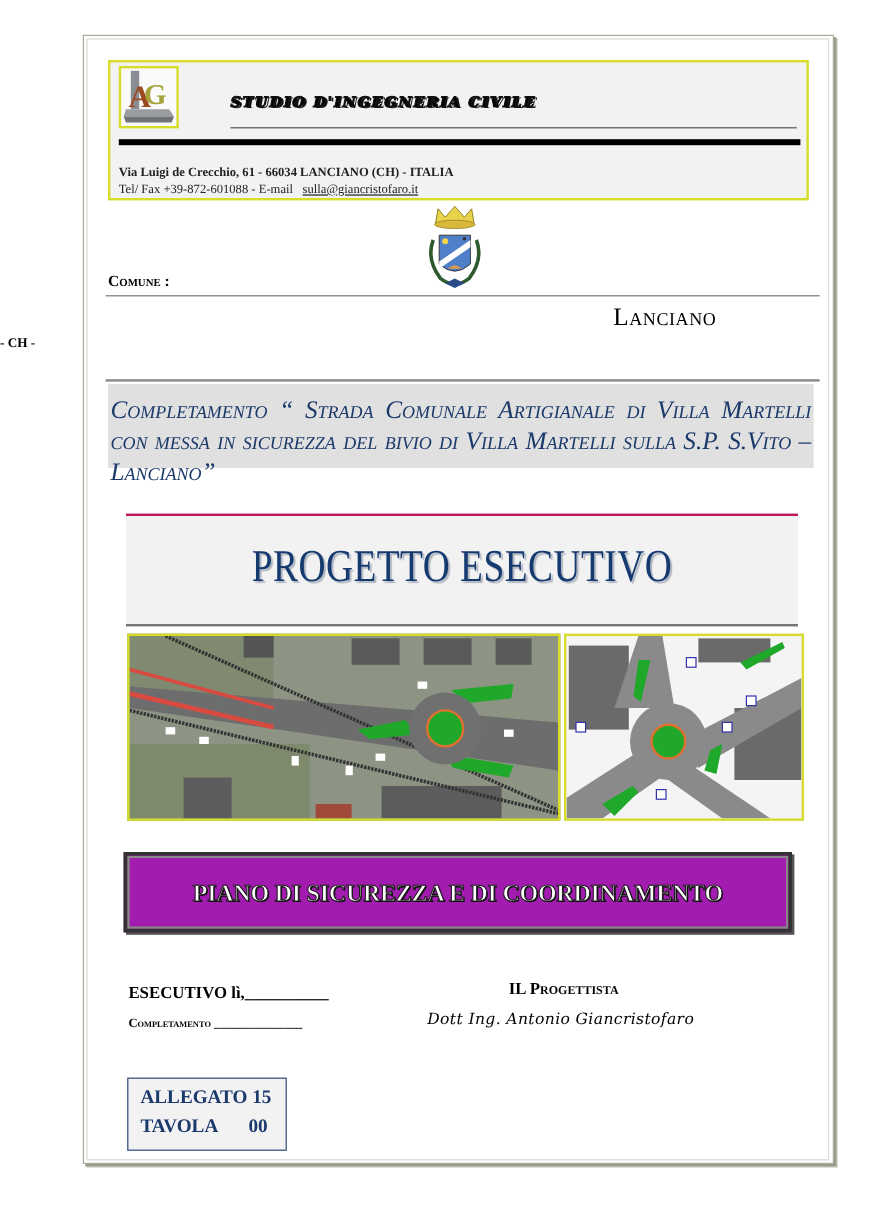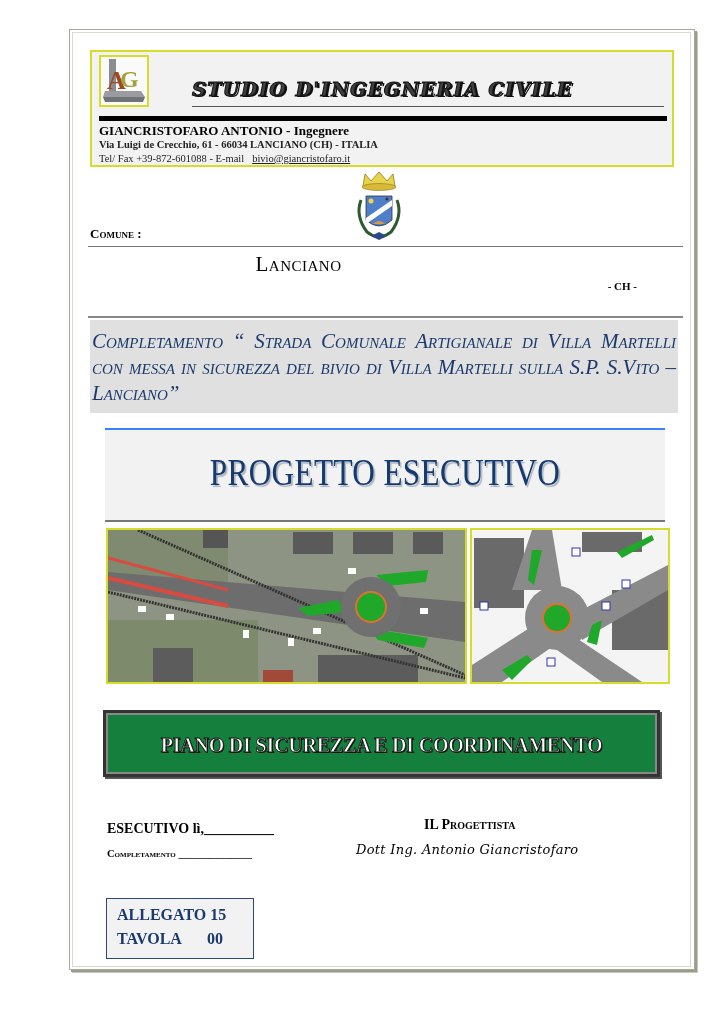--- a/index.html
+++ b/index.html
@@ -3,56 +3,56 @@
 <meta charset="utf-8">
 <style>
   html, body { margin:0; padding:0; }
   body { width:725px; height:1024px; background:#ffffff; position:relative; overflow:hidden; font-family:"Liberation Serif", serif; color:#000; }
   .page-frame { position:absolute; left:69px; top:29px; width:624px; height:939px; border:1px solid #a8ab9c; box-shadow: 2px 2px 0 #9a9d8c, 3px 3px 0 #c7c9bd; }
   .page-frame-inner { position:absolute; left:72px; top:32px; width:617px; height:933px; border:1px solid #d9dbd0; }
 
   
   .header-box { position:absolute; left:90px; top:50px; width:584px; height:117px; border:2px solid #d6dc2a; background:#f2f2f2; box-sizing:border-box; }
   .logo { position:absolute; left:7px; top:3px; width:50px; height:52px; border:2px solid #d6dc2a; background:#fafafa; box-sizing:border-box; }
-  .studio-title { position:absolute; left:100px; top:26px; font-family:"DejaVu Serif", serif; font-weight:bold; font-style:italic; font-size:19px; letter-spacing:1.5px; color:#404040; -webkit-text-stroke:1px #111; text-shadow: 2px 1px 0 #111; }
+  .studio-title { position:absolute; left:100px; top:26px; font-family:"DejaVu Serif", serif; font-weight:bold; font-style:italic; font-size:12px; letter-spacing:1.5px; color:#000000; -webkit-text-stroke:1px #111; text-shadow: 2px 1px 0 #111; }
   .thin-rule { position:absolute; left:100px; top:54px; width:472px; height:1px; background:#555; }
   .thick-rule { position:absolute; left:7px; top:64px; width:568px; height:5px; background:#000; }
   .eng-name { position:absolute; left:7px; top:71px; font-weight:bold; font-size:13px; }
   .addr { position:absolute; left:7px; top:87px; font-size:10.5px; color:#222;font-weight:bold; }
   .tel { position:absolute; left:7px; top:101px; font-size:10.5px; color:#222; }
   .tel .email { text-decoration:underline; margin-left:8px; }
 
   
   .coat { position:absolute; left:349px; top:170px; width:60px; height:76px; }
   .comune-label { position:absolute; left:90px; top:226px; font-weight:bold; font-size:13px; font-variant:small-caps; }
   .rule-comune { position:absolute; left:88px; top:246px; width:595px; height:1px; background:#777; }
-  .city { position:absolute; left:0; width:597px; top:252px; text-align:center; font-size:21px; font-variant:small-caps; letter-spacing:0.5px; }
-  .province { position:absolute; left:0; width:637px; top:280px; text-align:right; font-size:11px; font-weight:bold; }
+  .city { position:absolute; left:0; width:597px; top:252px; text-align:right; font-size:21px; font-variant:small-caps; letter-spacing:0.5px; }
+  .province { position:absolute; left:0; width:637px; top:280px; text-align:left; font-size:11px; font-weight:bold; }
   .lavori-label { position:absolute; left:90px; top:297px; font-weight:bold; font-size:13px; font-variant:small-caps;margin-top:26px; }
   .rule-lavori { position:absolute; left:88px; top:316px; width:595px; height:2px; background:#888; }
 
-  .project-box { position:absolute; left:90px; top:320px; width:588px; height:93px; background:#e0e0e0; }
+  .project-box { position:absolute; left:90px; top:320px; width:588px; height:70px; background:#e0e0e0; }
   .project-text { position:absolute; left:2px; top:8px; width:584px; font-style:italic; font-variant:small-caps; font-size:21px; line-height:26px; color:#1b3a6b; text-align:justify; text-align-last:left; }
 
-  .prog-box { position:absolute; left:105px; top:428px; width:560px; height:90px; background:#f2f2f2; border-top:2px solid #3b82f6; border-bottom:2px solid #777; }
+  .prog-box { position:absolute; left:105px; top:428px; width:560px; height:90px; background:#f2f2f2; border-top:2px solid #be185d; border-bottom:2px solid #777; }
   .prog-title { position:absolute; left:0; width:560px; top:20px; text-align:center; font-size:38px; color:#143a6f; text-shadow:2px 2px 1px #b0b5c0; letter-spacing:0.5px; transform:scaleX(0.82); }
 
   
   .img1 { position:absolute; left:106px; top:528px; width:361px; height:156px; border:2px solid #d6dc2a; box-sizing:border-box; overflow:hidden; background:#8f9486; }
   .img2 { position:absolute; left:470px; top:528px; width:200px; height:156px; border:2px solid #d6dc2a; box-sizing:border-box; overflow:hidden; background:#f4f4f4; }
 
-  .piano-box { position:absolute; left:103px; top:710px; width:557px; height:67px; background:#15803d; border:3px solid #333; box-sizing:border-box; box-shadow: inset 0 0 0 2px #888, 2px 2px 0 #555; }
+  .piano-box { position:absolute; left:103px; top:710px; width:557px; height:67px; background:#a21caf; border:3px solid #333; box-sizing:border-box; box-shadow: inset 0 0 0 2px #888, 2px 2px 0 #555; }
   .piano-title { position:absolute; left:0; width:551px; top:21px; text-align:center; font-size:20px; font-weight:bold; color:#fff; -webkit-text-stroke:0.8px #111; text-shadow:1px 1px 0 #111; letter-spacing:-0.2px; }
 
   .lanciano-li { position:absolute; left:107px; top:821px; font-weight:bold; font-size:14px; }
   .aggiornamento { position:absolute; left:107px; top:848px; font-weight:bold; font-size:10.5px; font-variant:small-caps; }
   .progettista { position:absolute; left:424px; top:817px; font-weight:bold; font-size:14px; font-variant:small-caps; }
   .signature { position:absolute; left:356px; top:842px; font-style:italic; font-size:13px; font-family:"DejaVu Serif", serif; letter-spacing:0.3px; }
 
-  .allegato-box { position:absolute; left:106px; top:898px; width:148px; height:61px; border:1px solid #2b4a78; background:#f2f2f2; box-sizing:border-box; }
+  .allegato-box { position:absolute; left:106px; top:898px; width:133px; height:61px; border:1px solid #2b4a78; background:#f2f2f2; box-sizing:border-box; }
   .allegato-line { position:absolute; left:10px; font-weight:bold; font-size:16px; color:#1b3a6b; }
   .al1 { top:7px; } .al2 { top:31px; }
   .al2 .num { position:absolute; left:90px; }
 </style>
 </head>
 <body>
 
 <div class="page-frame"></div>
 <div class="page-frame-inner"></div>
 
@@ -62,24 +62,23 @@
       <rect x="8" y="2" width="7" height="32" fill="#8a8d92"></rect>
       <polygon points="4,34 40,34 44,40 2,40" fill="#9a9ca0"></polygon>
       <polygon points="2,40 44,40 42,45 4,45" fill="#6f7276"></polygon>
       <text x="6" y="32" font-family="Liberation Serif, serif" font-weight="bold" font-size="26" fill="#9b4a22">A</text>
       <text x="19" y="30" font-family="Liberation Serif, serif" font-weight="bold" font-size="24" fill="#a4a23a">G</text>
     </svg>
   </div>
   <div class="studio-title">STUDIO D'INGEGNERIA CIVILE</div>
   <div class="thin-rule"></div>
   <div class="thick-rule"></div>
-  <div class="eng-name">GIANCRISTOFARO  ANTONIO  -  Ingegnere</div>
   <div class="addr">Via Luigi de Crecchio, 61 - 66034   LANCIANO   (CH) - ITALIA</div>
   <div class="tel">
-    <span>Tel/ Fax  +39-872-601088  - E-mail</span><span class="email">bivio@giancristofaro.it</span>
+    <span>Tel/ Fax  +39-872-601088  - E-mail</span><span class="email">sulla@giancristofaro.it</span>
   </div>
 </div>
 
 <div class="coat">
   <svg width="60" height="76" viewBox="0 0 60 76">
     <polygon points="14,16 16,4 22,11 30,2 38,11 44,4 46,16" fill="#e9d34b" stroke="#8a7a1a" stroke-width="0.8"></polygon>
     <ellipse cx="30" cy="17" rx="17" ry="3.5" fill="#d9b83a" stroke="#8a7a1a" stroke-width="0.6"></ellipse>
     <path d="M17 26 L43 26 L43 50 Q30 62 17 50 Z" fill="#4f7fc8" stroke="#333" stroke-width="0.8"></path>
     <polygon points="17,48 43,30 43,36 17,54" fill="#ffffff"></polygon>
     <circle cx="22" cy="31" r="2.5" fill="#f2d34b"></circle>

